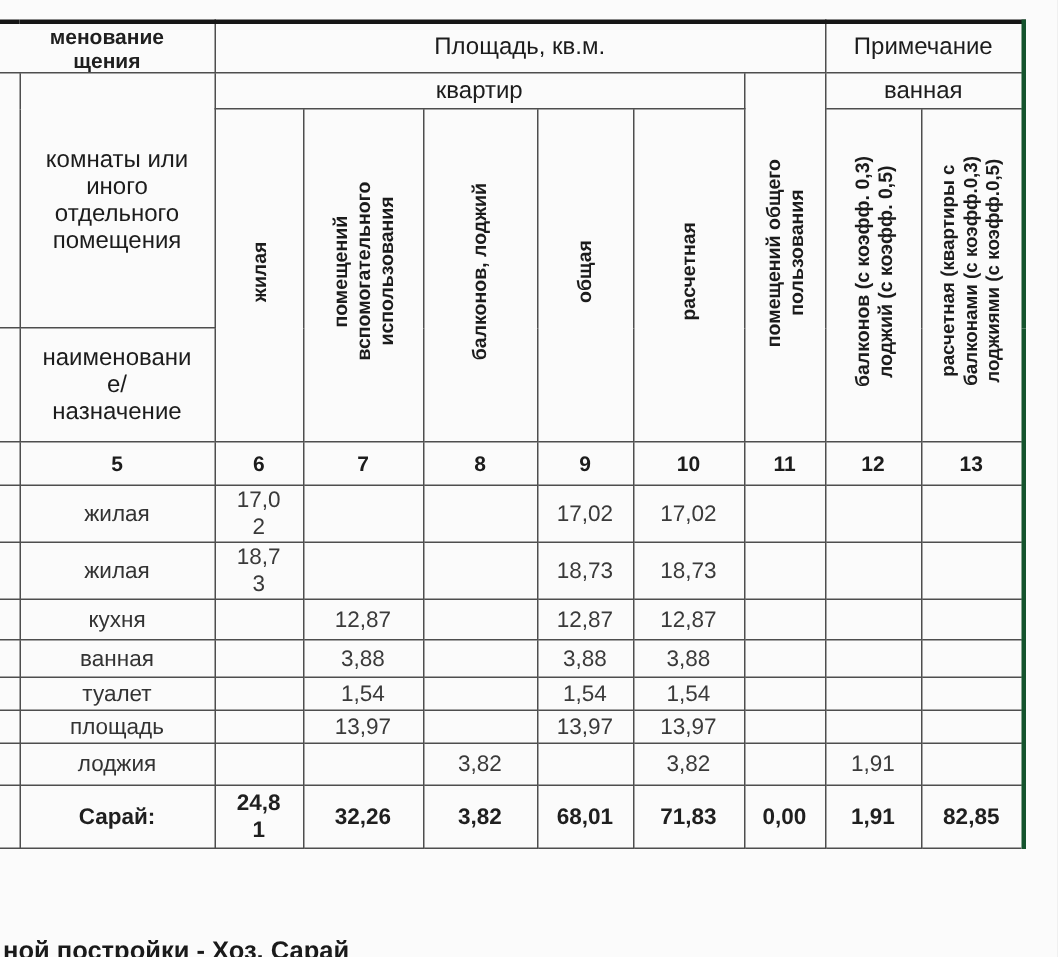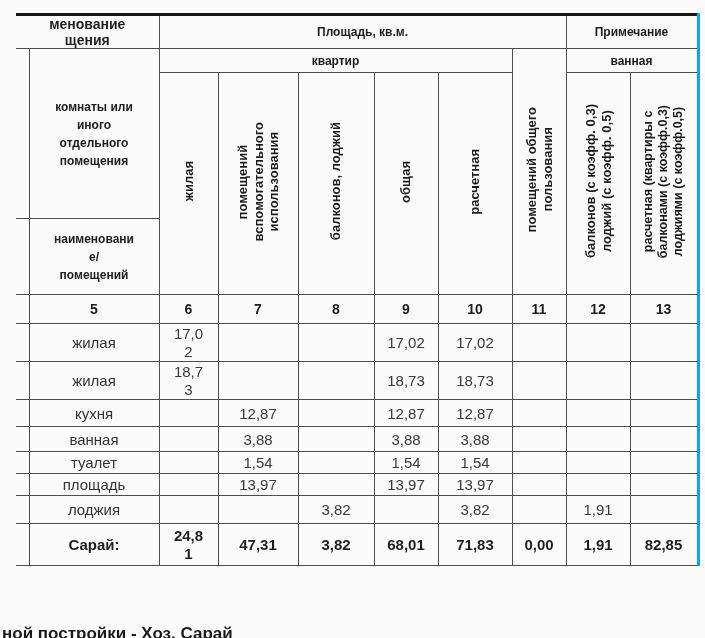--- a/index.html
+++ b/index.html
@@ -5,38 +5,38 @@
   html,body{margin:0;padding:0;background:#e8e8e8;}
   .screen{
     position:relative;
     width:705px;height:638px;
     background:#fbfbfb;
     overflow:hidden;
     font-family:"Liberation Sans", sans-serif;
     color:#1f1f1f;
   }
   table.expl{
-    position:absolute;left:16px;top:13px;
+    position:absolute;left:0;top:13px;
     border-collapse:collapse;
     table-layout:fixed;
     width:683px;
     border-top:3px solid #161616;
-    border-right:3px solid #0ea5e9;
+    border-right:3px solid #14532d;
     padding-left:20px;
   }
   table.expl td{
     border:1px solid #4e4e4e;
     padding:0;
     text-align:center;
     vertical-align:middle;
     overflow:hidden;
   }
   table.expl td.noleft{border-left:none;}
   .pre{white-space:pre-line;}
-  .hb{font-weight:bold;font-size:12px;color:#1c1c1c;line-height:18px;}
+  .hb{font-weight:normal;font-size:16px;color:#1c1c1c;line-height:18px;}
   .namecell{
     font-weight:bold;font-size:14px;text-align:left;
     line-height:16px;padding-left:1px;vertical-align:middle;
   }
   .rotc{vertical-align:middle;text-align:center;}
   .rot{
     display:inline-block;
     writing-mode:vertical-rl;
     transform:rotate(180deg);
     white-space:pre-line;
@@ -124,21 +124,21 @@
 лоджий (с коэфф. 0,5)</div></td>
       <td rowspan="2" class="rotc"><div class="rot small">расчетная (квартиры с
 балконами (с коэфф.0,3)
 лоджиями (с коэфф.0,5)</div></td>
     </tr>
     <tr class="r4">
       <td class="noleft"></td>
       <td class="hb">
             <div class="pre">наименовани
 е/
-помещений</div>
+назначение</div>
           </td>
     </tr>
     <tr class="r5 nums">
       <td class="noleft"></td>
       <td>5</td>
       <td>6</td>
       <td>7</td>
       <td>8</td>
       <td>9</td>
       <td>10</td>
@@ -228,21 +228,21 @@
       <td></td>
       <td>3,82</td>
       <td></td>
       <td>1,91</td>
       <td></td>
     </tr>
     <tr class="dr total" style="height:42px">
       <td class="noleft"></td>
       <td>Сарай:</td>
       <td><span class="vwrap">24,81</span></td>
-      <td>47,31</td>
+      <td>32,26</td>
       <td>3,82</td>
       <td>68,01</td>
       <td>71,83</td>
       <td>0,00</td>
       <td>1,91</td>
       <td>82,85</td>
     </tr>
   </tbody>
     </table>
 

